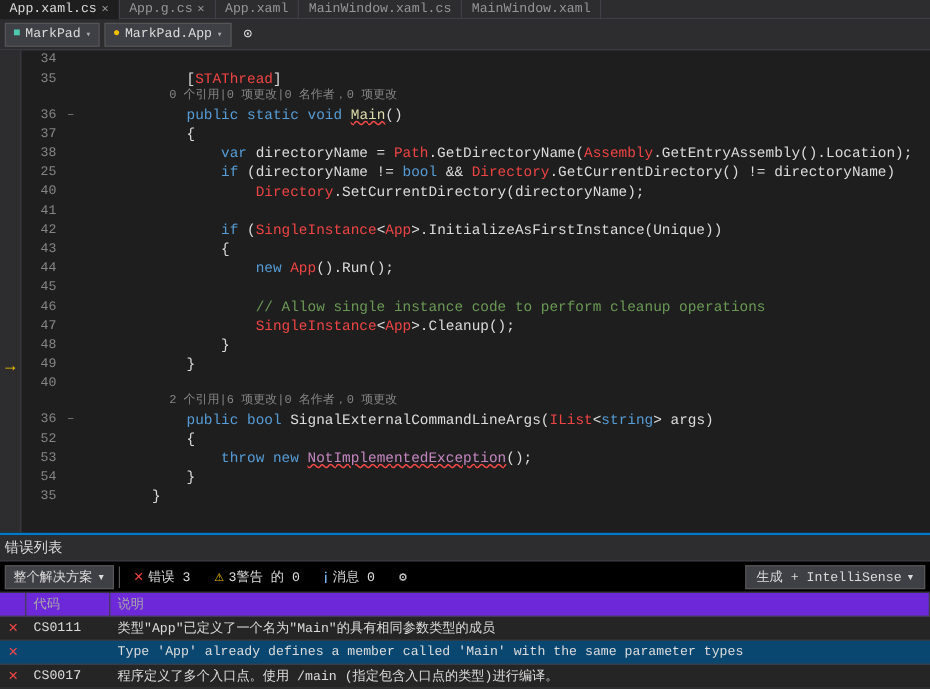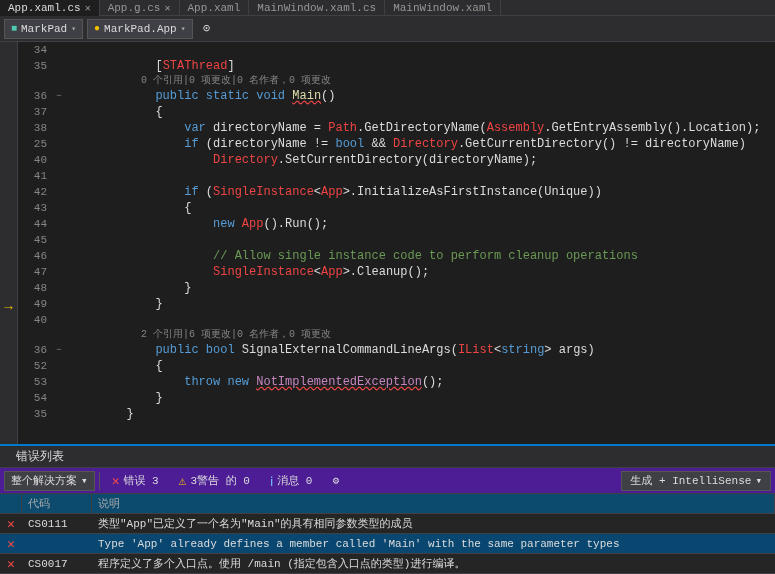--- a/index.html
+++ b/index.html
@@ -172,32 +172,32 @@
     .error-panel {
       height: 130px;
       background: #252526;
       border-top: 2px solid #007acc;
       display: flex;
       flex-direction: column;
       flex-shrink: 0;
     }
     .error-panel-title {
       background: #2d2d30;
-      padding: 3px 16px;
+      padding: 3px 4px;
       font-size: 12px;
       color: #dcdcdc;
       border-bottom: 1px solid #3f3f46;
       height: 22px;
       display: flex;
       align-items: center;
     }
     .error-toolbar {
       display: flex;
       align-items: center;
-      background: #4c1d95;
+      background: #000000;
       height: 26px;
       padding: 0 4px;
       gap: 4px;
       border-bottom: 1px solid #3f3f46;
     }
     .error-toolbar-btn {
       display: flex;
       align-items: center;
       gap: 4px;
       padding: 2px 6px;
@@ -236,21 +236,21 @@
       height: 20px;
     }
 
     
     .error-table {
       flex: 1;
       overflow-y: auto;
     }
     .error-header-row {
       display: flex;
-      background: #0c4a6e;
+      background: #6d28d9;
       border-bottom: 1px solid #3f3f46;
       height: 20px;
       align-items: center;
     }
     .error-header-cell {
       font-size: 11px;
       color: #aaa;
       padding: 0 6px;
       height: 20px;
       display: flex;

